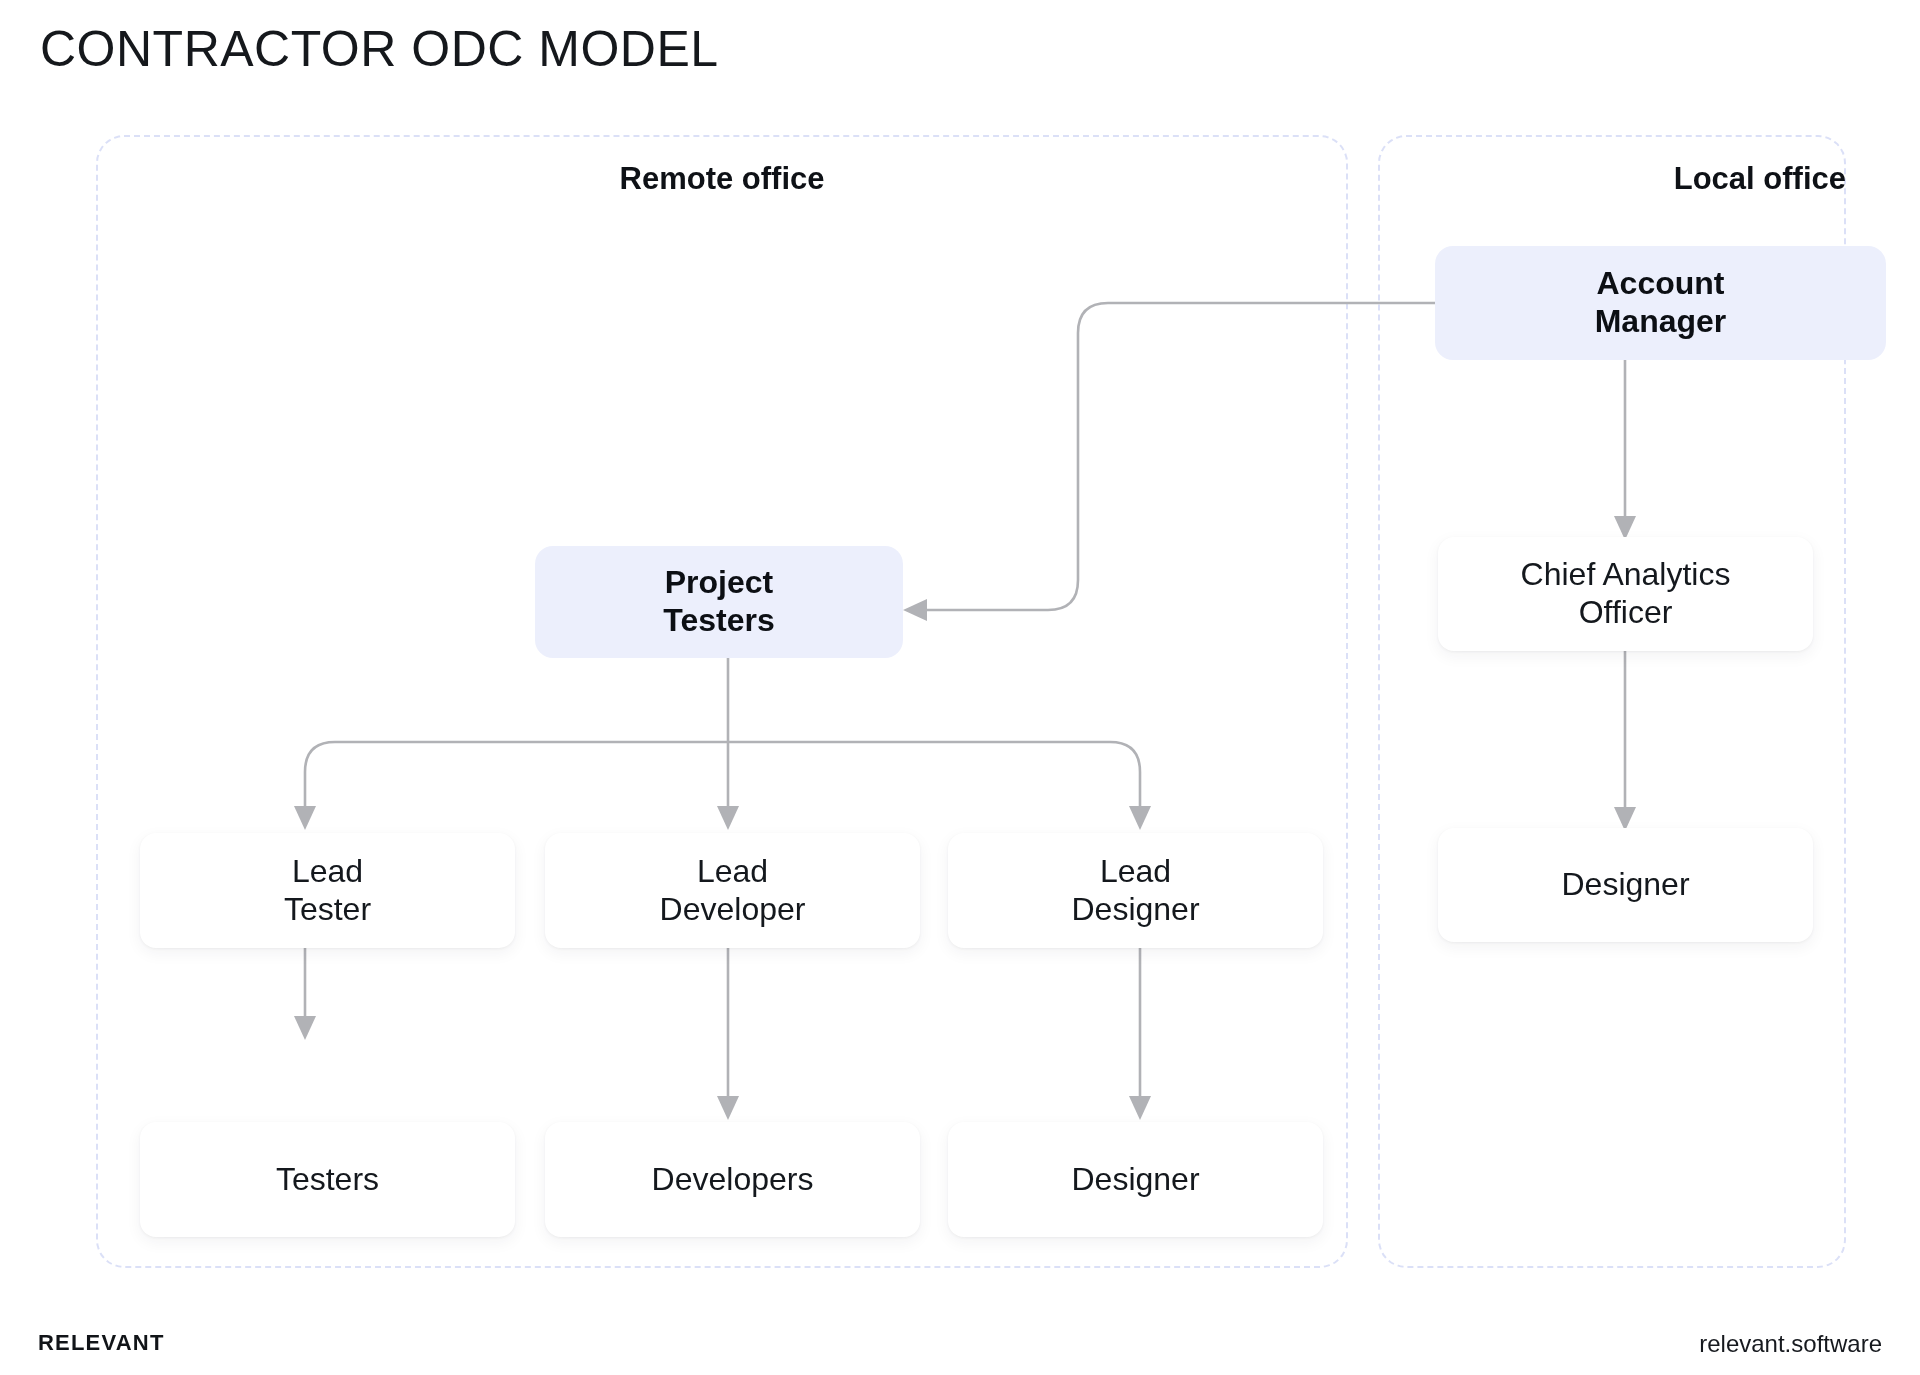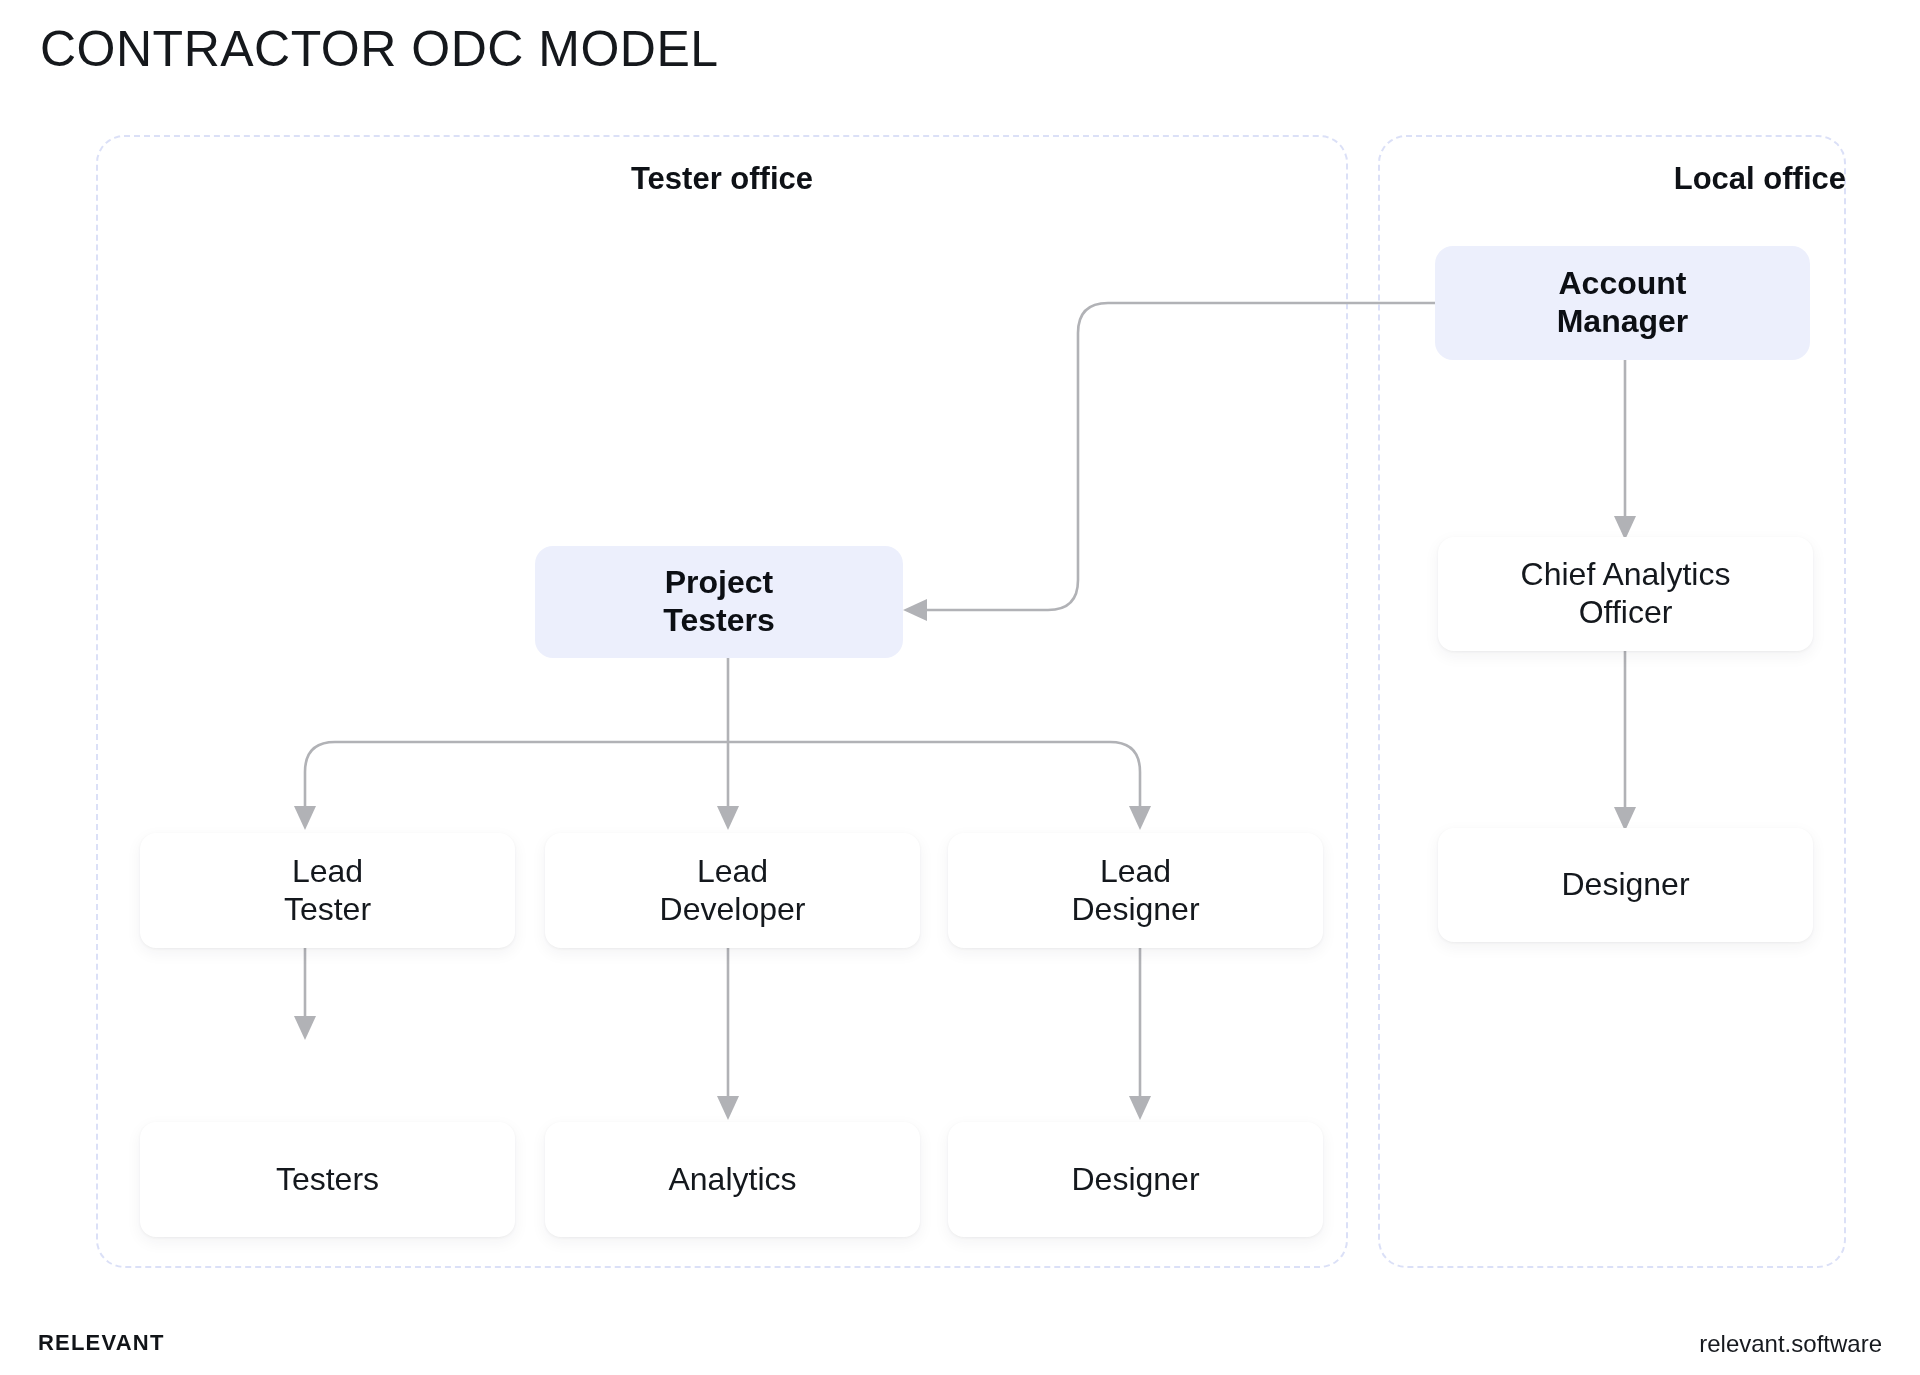--- a/index.html
+++ b/index.html
@@ -92,21 +92,21 @@
   }
   .node-accent {
     background: #eceffc;
     font-weight: 700;
     font-size: 32px;
     color: #0c0f14;
     border-radius: 18px;
   }
 
   
-  #node-account-manager { left: 1435px; top: 246px;  width: 375px; height: 114px; }
+  #node-account-manager { left: 1435px; top: 246px;  width: 451px; height: 114px; }
   #node-cao             { left: 1438px; top: 537px;  width: 375px; height: 114px; }
   #node-analysts        { left: 1438px; top: 828px;  width: 375px; height: 114px; }
 
   #node-project-manager { left: 535px;  top: 546px;  width: 368px; height: 112px; }
 
   #node-lead-tester     { left: 140px;  top: 833px;  width: 375px; height: 115px; }
   #node-lead-developer  { left: 545px;  top: 833px;  width: 375px; height: 115px; }
   #node-lead-designer   { left: 948px;  top: 833px;  width: 375px; height: 115px; }
 
   #node-testers         { left: 140px;  top: 1122px; width: 375px; height: 115px; }
@@ -149,21 +149,21 @@
     font-weight: 400;
     color: #16191e;
   }
 </style>
 </head>
 <body>
 
 <div id="page-title">CONTRACTOR ODC MODEL</div>
 
 <div class="office-panel" id="panel-remote"></div>
-<div class="office-label" id="label-remote">Tester office</div>
+<div class="office-label" id="label-remote">Remote office</div>
 
 <div class="office-panel" id="panel-local"></div>
 <div class="office-label" id="label-local">Local office</div>
 
 <svg id="connectors" viewBox="0 0 1920 1375" width="1920" height="1375">
 
   <path class="conn" d="M 1435 303 L 1108 303 Q 1078 303 1078 333 L 1078 580 Q 1078 610 1048 610 L 925 610"></path>
   <polygon class="arrowhead" points="903,610 927,599 927,621"></polygon>
 
   <path class="conn" d="M 1625 360 L 1625 520"></path>
@@ -208,18 +208,18 @@
 Tester</div>
 
 <div class="node node-plain" id="node-lead-developer">Lead
 Developer</div>
 
 <div class="node node-plain" id="node-lead-designer">Lead
 Designer</div>
 
 <div class="node node-plain" id="node-testers">Testers</div>
 
-<div class="node node-plain" id="node-developers">Analytics</div>
+<div class="node node-plain" id="node-developers">Developers</div>
 
 <div class="node node-plain" id="node-designer">Designer</div>
 
 <div id="footer-brand">RELEVANT</div>
 <div id="footer-site">relevant.software</div>
 
 </body></html>

